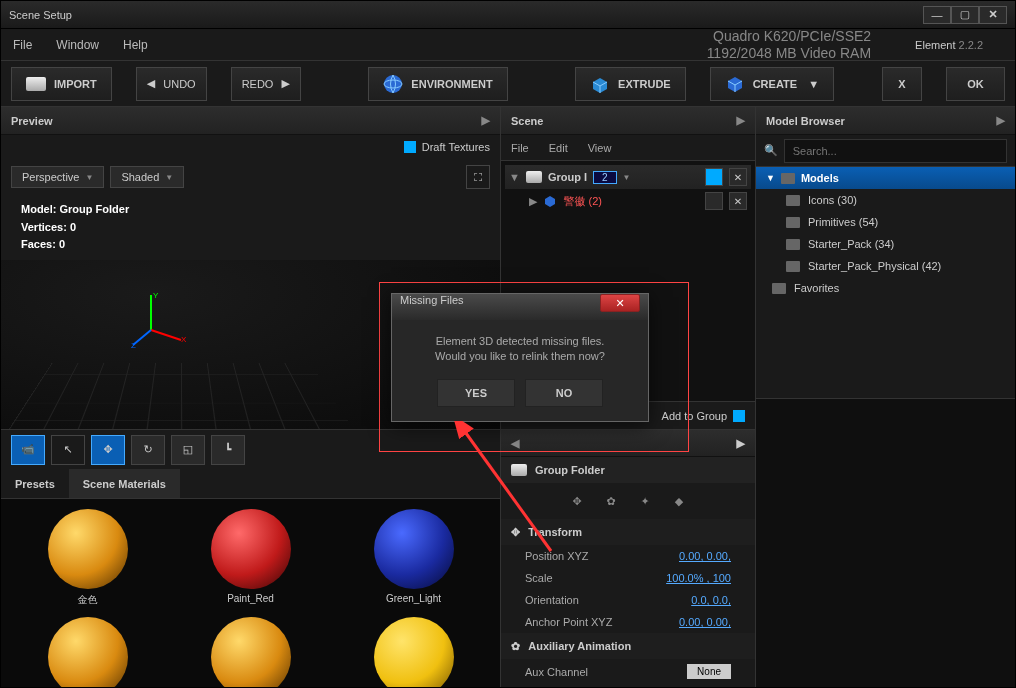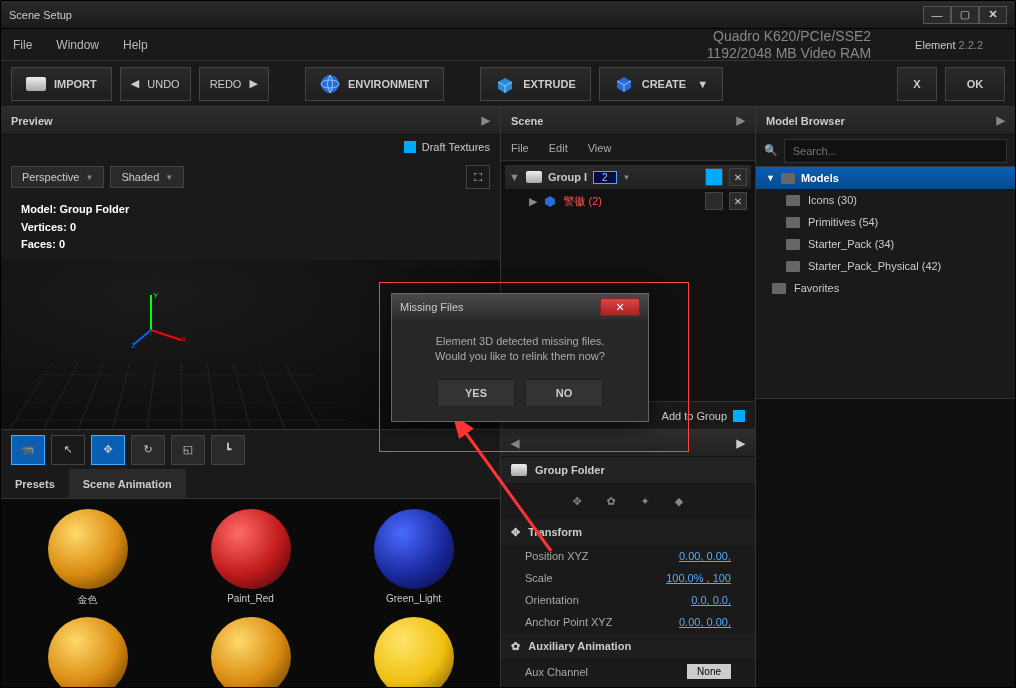--- a/index.html
+++ b/index.html
@@ -4,21 +4,21 @@
 <style>
 *{box-sizing:border-box;margin:0;padding:0;font-family:Arial,sans-serif;user-select:none}
 body{background:#1a1a1a;width:1016px;height:688px;overflow:hidden;color:#ccc;font-size:11px;position:relative;border:1px solid #000}
 .titlebar{height:28px;background:linear-gradient(#2a2a2a,#1a1a1a);display:flex;align-items:center;padding:0 8px;border-bottom:1px solid #000}
 .win-btns{display:flex;gap:0}
 .win-btn{width:28px;height:18px;background:#2a2a2a;border:1px solid #555;display:flex;align-items:center;justify-content:center;font-size:11px;color:#ccc;cursor:pointer}
 .menubar{height:32px;background:#1a1a1a;display:flex;align-items:center;padding:0 12px;gap:24px;border-bottom:1px solid #333}
 .menu-item{color:#bbb;font-size:12px;cursor:pointer}
 .gpu-info{margin-left:auto;text-align:right;color:#888;font-size:14px;line-height:1.2}
 .version{color:#888;font-size:11px;padding:0 20px}
-.toolbar{height:46px;background:#1a1a1a;display:flex;align-items:center;padding:6px 10px;gap:8px;border-bottom:1px solid #333}
+.toolbar{height:46px;background:#1a1a1a;display:flex;align-items:center;padding:6px 10px;gap:24px;border-bottom:1px solid #333}
 .tool-btn{height:34px;background:linear-gradient(#2a2a2a,#1e1e1e);border:1px solid #444;display:flex;align-items:center;gap:8px;padding:0 14px;color:#ccc;font-weight:bold;font-size:11px;cursor:pointer}
 .tool-btn.sm{padding:0 10px;font-weight:normal}
 .tool-btn svg,.tool-btn .ico{width:20px;height:20px}
 .toolbar-spacer{flex:1}
 .folder-ico{width:20px;height:14px;background:linear-gradient(#eee,#aaa);border-radius:2px}
 .main{display:flex;height:582px}
 .left-col{width:500px;display:flex;flex-direction:column;border-right:1px solid #333}
 .mid-col{width:255px;display:flex;flex-direction:column;border-right:1px solid #333}
 .right-col{flex:1;display:flex;flex-direction:column}
 .panel-hdr{height:28px;background:linear-gradient(#2d2d2d,#222);display:flex;align-items:center;padding:0 10px;font-weight:bold;border-bottom:1px solid #111}
@@ -58,21 +58,21 @@
 .prop-row .lbl{flex:1;color:#aaa}
 .prop-row .val{color:#5af;text-decoration:underline}
 .prop-row .val2{background:#ccc;color:#000;padding:2px 10px;font-size:10px}
 .search-row{height:32px;display:flex;align-items:center;padding:0 8px;gap:6px;border-bottom:1px solid #333}
 .search-in{flex:1;background:#111;border:1px solid #333;padding:5px 8px;color:#888;font-size:11px}
 .browser-tree{flex:1;background:#1a1a1a}
 .br-hdr{background:linear-gradient(#0a5fb4,#084a8c);padding:5px 10px;display:flex;align-items:center;gap:6px;color:#fff;font-weight:bold}
 .br-item{padding:5px 10px 5px 30px;display:flex;align-items:center;gap:8px;color:#ccc;cursor:pointer}
 .fldr{width:14px;height:11px;background:#666;border-radius:1px}
 .dialog-overlay{position:absolute;left:390px;top:292px;width:258px;background:#2a2a2a;border:1px solid #666;box-shadow:0 4px 20px rgba(0,0,0,.6);z-index:100}
-.dlg-title{height:26px;background:linear-gradient(#4a4a4a,#2a2a2a);display:flex;align-items:center;padding:0 8px;font-size:11px}
+.dlg-title{height:26px;background:linear-gradient(#4a4a4a,#2a2a2a);display:flex;align-items:flex-start;padding:0 8px;font-size:11px}
 .dlg-close{margin-left:auto;width:40px;height:18px;background:linear-gradient(#d44,#a22);border:1px solid #822;border-radius:2px;display:flex;align-items:center;justify-content:center;color:#fff;cursor:pointer;font-size:11px}
 .dlg-body{padding:14px 10px;text-align:center;background:#272727}
 .dlg-msg{color:#aaa;font-size:11px;line-height:1.4;margin-bottom:14px}
 .dlg-btns{display:flex;gap:10px;justify-content:center}
 .dlg-btn{width:78px;height:28px;background:#333;border:1px solid #222;color:#ccc;font-weight:bold;cursor:pointer;display:flex;align-items:center;justify-content:center}
 .red-box{position:absolute;left:378px;top:281px;width:310px;height:170px;border:1px solid #f44;z-index:99;pointer-events:none}
 .red-arrow{position:absolute;left:450px;top:420px;z-index:101;pointer-events:none}
 </style>
 </head>
 <body>
@@ -181,21 +181,21 @@
     <div class="tool-row">
       <div class="tool-ico active">📹</div>
       <div class="tool-ico" style="background:#1a1a1a">↖</div>
       <div class="tool-ico active">✥</div>
       <div class="tool-ico">↻</div>
       <div class="tool-ico">◱</div>
       <div class="tool-ico">┗</div>
     </div>
     <div class="tabs">
       <div class="tab">Presets</div>
-      <div class="tab active">Scene Animation</div>
+      <div class="tab active">Scene Materials</div>
     </div>
     <div class="materials" id="mat-grid">
         <div class="mat-item">
           <div class="mat-sphere" style="background:radial-gradient(circle at 35% 30%,#ffd96a,#d98a10 55%,#4a2a00)"></div>
           <span style="font-size:10px;color:#ccc">金色</span>
         </div>
         <div class="mat-item">
           <div class="mat-sphere" style="background:radial-gradient(circle at 35% 30%,#ff6a6a,#c01a1a 55%,#300505)"></div>
           <span style="font-size:10px;color:#ccc">Paint_Red</span>
         </div>

